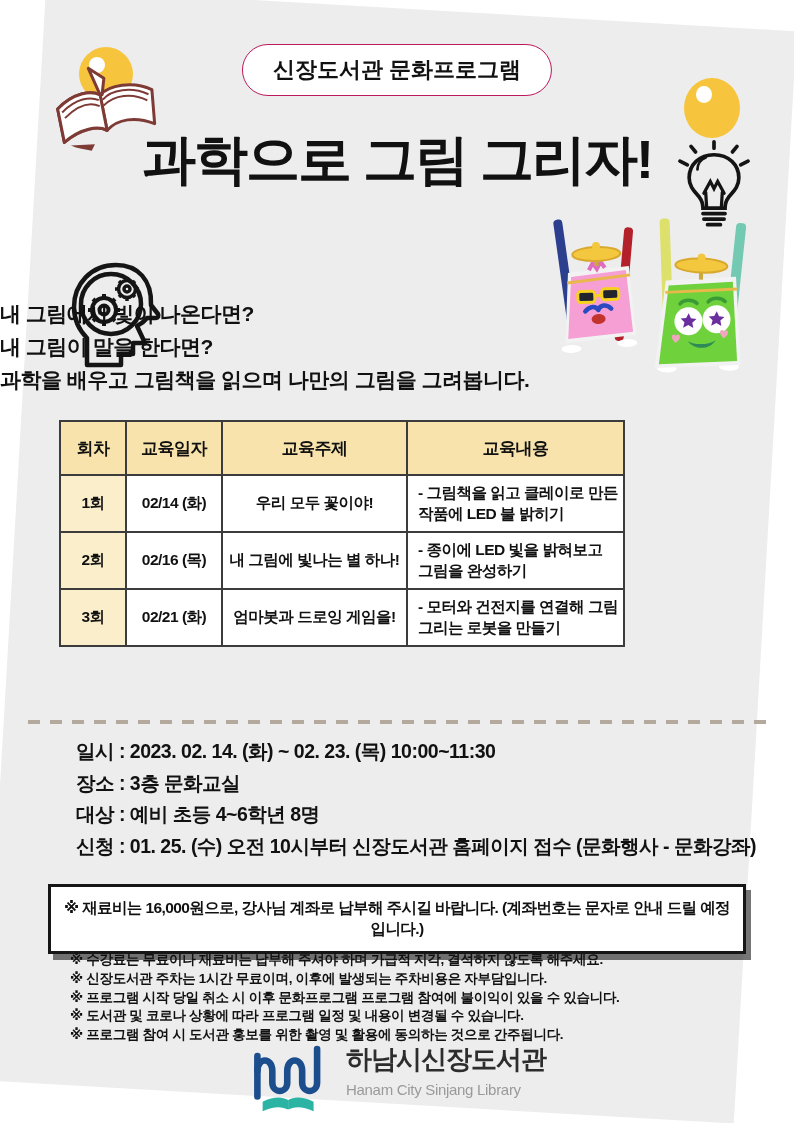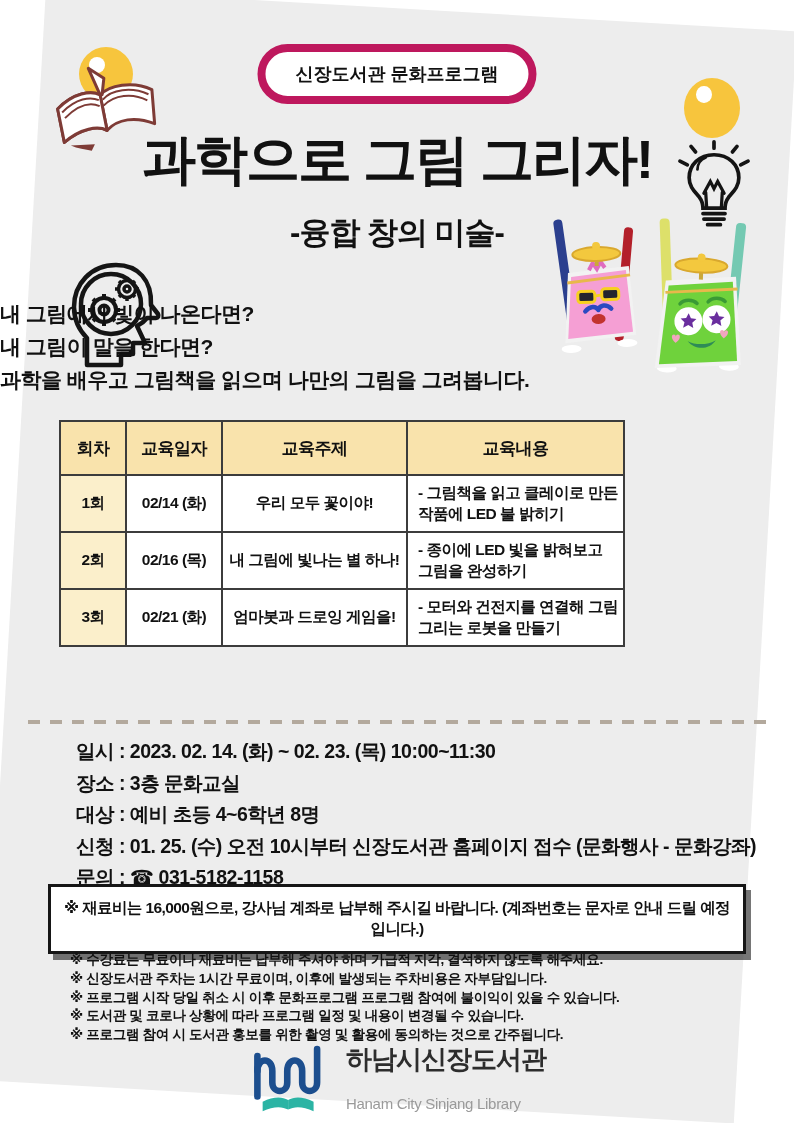--- a/index.html
+++ b/index.html
@@ -10,22 +10,22 @@
   }
   
   .card-bg{
     position:absolute;left:46px;top:-12px;width:752px;height:1094px;
     background:#ededed;transform:rotate(3.3deg);transform-origin:top left;
   }
   .content{position:absolute;inset:0;}
 
   .badge{
     position:absolute;top:44px;left:50%;transform:translateX(-50%);
-    background:#fff;border:8px solid #be185d;border-radius:30px;
-    padding:10px 30px;font-size:18px;font-weight:900;white-space:nowrap;
+    background:#fff;border:1px solid #be185d;border-radius:30px;
+    padding:10px 30px;font-size:22px;font-weight:900;white-space:nowrap;
   }
 
   .book-illu{position:absolute;left:44px;top:44px;width:128px;height:108px;}
 
   .title{
     position:absolute;top:124px;left:0;width:100%;text-align:center;
     font-size:54px;font-weight:900;letter-spacing:-2px;white-space:nowrap;
   }
   .bulb-assembly{position:absolute;left:658px;top:78px;width:112px;height:150px;}
   .balloon{
@@ -77,21 +77,21 @@
   }
 
   .fineprint{position:absolute;left:70px;top:951px;font-size:13.5px;font-weight:700;
     line-height:18.8px;letter-spacing:-0.3px;}
 
   .footer{
     position:absolute;top:1042px;left:0;width:100%;
     display:flex;justify-content:center;gap:16px;
   }
   .logo-kr{font-size:26px;font-weight:800;color:#2d2d2d;letter-spacing:-1px;}
-  .logo-en{font-size:15px;color:#9a9a9a;letter-spacing:-0.3px;margin-top:18px;}
+  .logo-en{font-size:15px;color:#9a9a9a;letter-spacing:-0.3px;margin-top:4px;}
 </style>
 </head>
 <body>
 
 <div class="card-bg"></div>
 
 <div class="content">
 
   <div class="book-illu">
     <svg width="128" height="108" viewBox="0 0 128 108">
@@ -122,21 +122,20 @@
     <svg width="96" height="92" viewBox="0 0 90 100" fill="none" stroke="#141414" stroke-width="4" stroke-linecap="round">
       <path d="M45,16 C29,16 18,27 18,41 C18,51 24,56 29,62 C32,66 33,70 33,74 L57,74 C57,70 58,66 61,62 C66,56 72,51 72,41 C72,27 61,16 45,16 Z"></path>
       <polyline points="34,58 41,45 45,53 49,45 56,58" stroke-width="3.5"></polyline>
       <path d="M37,73 L36,57 M53,73 L54,57" stroke-width="3.5"></path>
       <path d="M27,32 C27,26 31,21 36,19" stroke-width="3"></path>
       <path d="M33,80 H57 M34,86 H56 M38,92 H52"></path>
       <path d="M45,9 V2 M25,13 L20,7 M65,13 L70,7 M16,27 L8,23 M74,27 L82,23"></path>
     </svg>
   </div>
 
-  <div class="subtitle">-융합 창의 미술-</div>
 
   <div class="head-icon">
     <svg width="122" height="112" viewBox="0 0 120 112" fill="none" stroke="#151515" stroke-width="4.5" stroke-linejoin="round">
       <path d="M57,7 C32,7 15,26 15,49 C15,63 21,73 28,80 L28,107 L62,107 L62,96 L74,96 L74,85 L86,85 L78,68 C78,68 84,65 88,60 L97,60 C99,60 100,58 99,56 L92,47 C93,22 79,7 57,7 Z"></path>
       <circle cx="52" cy="46" r="30"></circle>
       <g stroke-width="4">
         <circle cx="45" cy="52" r="12"></circle>
         <circle cx="45" cy="52" r="4.5"></circle>
         <path d="M45,36 V40 M45,64 V68 M29,52 H33 M57,52 H61 M34,41 L37,44 M53,60 L56,63 M34,63 L37,60 M53,44 L56,41"></path>
       </g>
@@ -236,21 +235,20 @@
     </tbody>
   </table>
 
   <div class="dashline"></div>
 
   <div class="details">
     <div>일시 : 2023. 02. 14. (화) ~ 02. 23. (목) 10:00~11:30</div>
     <div>장소 : 3층 문화교실</div>
     <div>대상 : 예비 초등 4~6학년 8명</div>
     <div>신청 : 01. 25. (수) 오전 10시부터 신장도서관 홈페이지 접수 (문화행사 - 문화강좌)</div>
-    <div>문의 : ☎ 031-5182-1158</div>
   </div>
 
   <div class="notice">※ 재료비는 16,000원으로, 강사님 계좌로 납부해 주시길 바랍니다. (계좌번호는 문자로 안내 드릴 예정입니다.)</div>
 
   <div class="fineprint">
     <div>※ 수강료는 무료이나 재료비는 납부해 주셔야 하며 가급적 지각, 결석하지 않도록 해주세요.</div>
     <div>※ 신장도서관 주차는 1시간 무료이며, 이후에 발생되는 주차비용은 자부담입니다.</div>
     <div>※ 프로그램 시작 당일 취소 시 이후 문화프로그램 프로그램 참여에 불이익이 있을 수 있습니다.</div>
     <div>※ 도서관 및 코로나 상황에 따라 프로그램 일정 및 내용이 변경될 수 있습니다.</div>
     <div>※ 프로그램 참여 시 도서관 홍보를 위한 촬영 및 활용에 동의하는 것으로 간주됩니다.</div>

